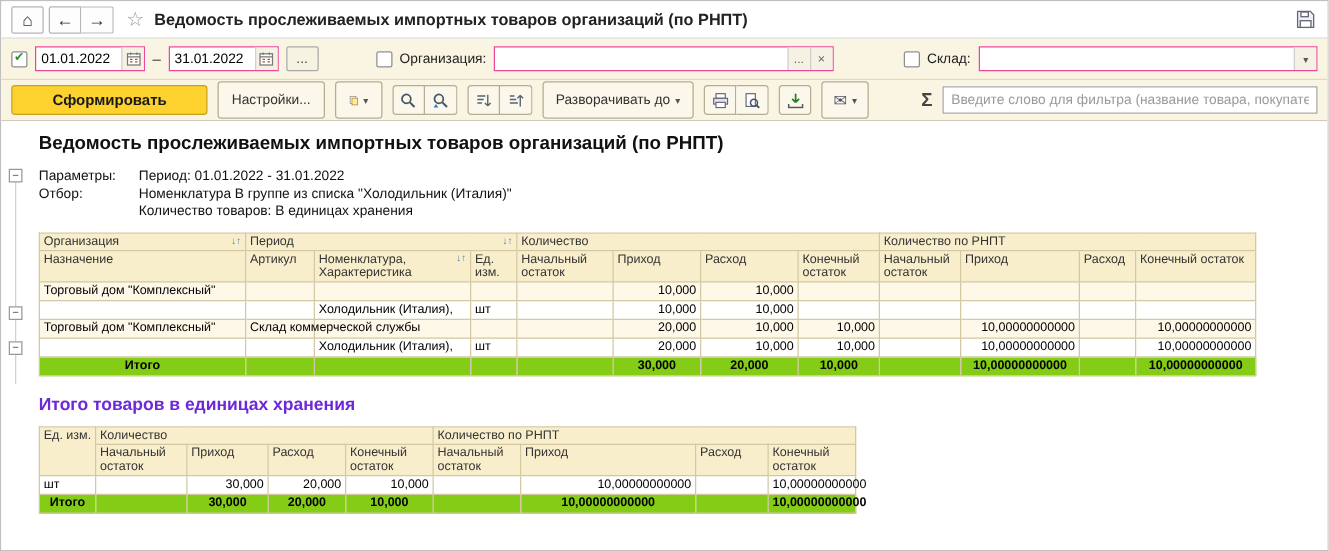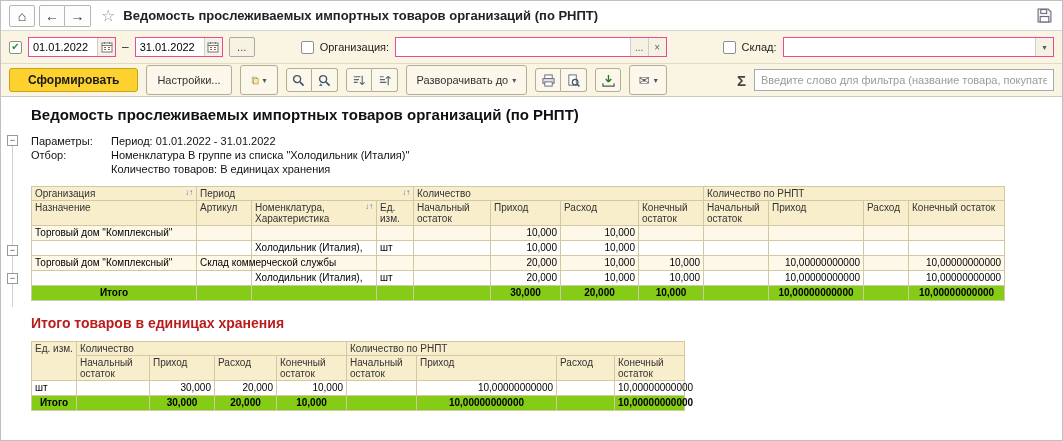--- a/index.html
+++ b/index.html
@@ -26,21 +26,21 @@
   .field-btn { width:18px; height:100%; border-left:1px solid #cfcfcf; background:#f5f1e3; display:inline-flex; align-items:center; justify-content:center; cursor:pointer; font-size:10px; color:#666; }
   .dash { font-size:12px; color:#333; }
   .more-btn { height:20px; width:26px; border:1px solid #a9a9a9; background:#f7f3e3; border-radius:2px; font-size:11px; color:#444; display:inline-flex; align-items:center; justify-content:center; cursor:pointer; }
   .f-label { font-size:11px; color:#222; white-space:nowrap; }
   .grow { flex:1; }
   .ml40 { margin-left:40px; } .ml50 { margin-left:50px; }
   .arrow-btn { font-size:8px; color:#555; }
 
   
   .toolbar { height:33px; flex:0 0 33px; background:#faf5e2; border-bottom:1px solid #cfcabb; display:flex; align-items:center; padding:0 8px; gap:8px; }
-  .gen-btn { height:24px; padding:0 18px; background:#fdd12e; border:1px solid #c7a21b; border-radius:3px; font-size:12px; font-weight:bold; color:#1a1a1a; cursor:pointer; }
+  .gen-btn { height:24px; padding:0 32px; background:#fdd12e; border:1px solid #c7a21b; border-radius:3px; font-size:12px; font-weight:bold; color:#1a1a1a; cursor:pointer; }
   .btn { height:24px; padding:14px 10px; background:#fbf7ea; border:1px solid #b3ad93; border-radius:3px; font-size:11px; color:#333; display:inline-flex; align-items:center; gap:4px; cursor:pointer; }
   .icon-btn { width:26px; padding:0; justify-content:center; }
   .btn-pair { display:flex; }
   .btn-pair .btn:first-child { border-radius:3px 0 0 3px; }
   .btn-pair .btn:last-child { border-left:0; border-radius:0 3px 3px 0; }
   .sigma { margin-left:auto; font-size:15px; font-weight:bold; color:#444; }
   .filter-input { width:300px; height:22px; border:1px solid #a9a9a9; background:#fff; font-size:11px; padding:0 6px; font-family:inherit; outline:none; }
   .filter-input::placeholder { color:#9a9a9a; }
 
   
@@ -55,21 +55,21 @@
   
   table.rep { border-collapse:collapse; table-layout:fixed; font-size:10px; margin-top:10px; }
   table.rep th, table.rep td { border:1px solid #d2c9a2; padding:1px 3px; vertical-align:top; }
   table.rep th { background:#f8eecb; font-weight:normal; text-align:left; color:#333; line-height:11px; }
   table.rep td { height:14px; line-height:12px; color:#000; background:#fff; white-space:nowrap; overflow:visible; }
   tr.group td { background:#fdf8e7; }
   tr.total td { background:#84cc16; font-weight:bold;text-align:center; }
   td.num { text-align:right; }
   .hsort { display:flex; justify-content:space-between; align-items:flex-start; gap:2px; }
   .sort-ic { font-size:8px; color:#4a7ab5; line-height:10px; flex:0 0 auto; }
-  .sum-title { font-size:14px; font-weight:bold; color:#b91c1c; margin:14px 0 0; }
+  .sum-title { font-size:14px; font-weight:bold; color:#6d28d9; margin:14px 0 0; }
 
   svg { display:block; }
 </style>
 </head>
 <body>
 
 <div class="app">
 
   <header class="titlebar">
     <button class="tb-btn">

